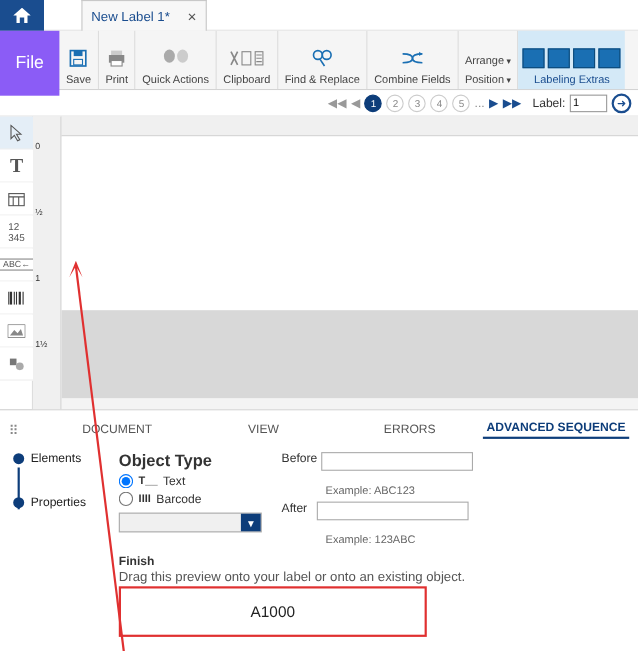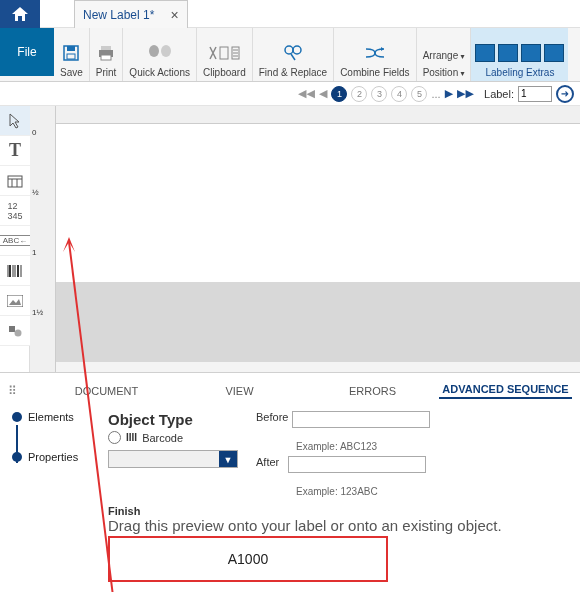--- a/index.html
+++ b/index.html
@@ -7,21 +7,21 @@
 
 
 .titlebar { display: flex; height: 28px; background: #fff; border-bottom: 1px solid #e0e0e0; }
 .home-btn { width: 40px; height: 28px; background: #1a4d8f; display: flex; align-items: center; justify-content: center; margin-right: 34px; }
 .home-btn svg { fill: #fff; }
 .doc-tab { display: flex; align-items: center; height: 28px; padding: 0 8px; background: #f7f7f7; border: 1px solid #c8c8c8; border-bottom: none; font-size: 12px; color: #1a4d8f; }
 .doc-tab .close { margin-left: 16px; font-size: 14px; color: #555; }
 
 
 .ribbon { display: flex; height: 54px; background: #f5f5f5; border-bottom: 1px solid #d0d0d0; }
-.file-btn { width: 54px; height: 48px; background: #0369a1; color: #fff; display: flex; align-items: center; justify-content: center; font-size: 12px; }
+.file-btn { width: 54px; height: 59px; background: #8b5cf6; color: #fff; display: flex; align-items: center; justify-content: center; font-size: 16px; }
 .rgroup { display: flex; flex-direction: column; align-items: center; justify-content: flex-end; padding: 0 6px 3px; border-right: 1px solid #ddd; height: 100%; }
 .rgroup .icon { height: 28px; display: flex; align-items: center; justify-content: center; }
 .rgroup .lbl { font-size: 10px; color: #444; white-space: nowrap; }
 .rgroup.arrange .lbl::after { content: " ▾"; font-size: 8px; }
 .rgroup.extras { background: #d4e9f7; padding: 0 4px 3px; border-right: none; }
 .extras-icons { display: flex; gap: 3px; height: 28px; align-items: center; }
 .extra-chip { width: 20px; height: 18px; background: #1a6fb3; border: 1px solid #0d4a7a; }
 .extras .lbl { color: #1a4d8f; }
 
 
@@ -69,21 +69,21 @@
 .small-ico { font-size: 10px; font-weight: bold; }
 .combo { margin-top: 6px; height: 18px; background: #f0f0f0; border: 1px solid #aaa; display: flex; }
 .combo-btn { width: 18px; background: #0d3d7a; color: #fff; text-align: center; font-size: 9px; line-height: 18px; margin-left: auto; }
 
 .addtext { width: 170px; }
 .field-row { display: flex; align-items: flex-start; gap: 4px; margin-bottom: 13px; font-size: 11px; }
 .field-row input { flex: 1; height: 17px; border: 1px solid #aaa; font-size: 10px; padding: 0 2px; }
 .example { font-size: 10px; color: #666; margin-left: 40px; margin-bottom: 4px; }
 
 .finish-section { margin-top: 4px; padding-left: 0; }
-.finish-hint { font-size: 15px; color: #555; margin-bottom: 2px; }
+.finish-hint { font-size: 12px; color: #555; margin-bottom: 2px; }
 .preview-box { border: 2px solid #e03030; height: 46px; display: flex; align-items: center; justify-content: center; font-size: 14px; color: #222; width: 280px; }
 </style>
 </head>
 <body>
 
 <div class="titlebar">
   <div class="home-btn">
     <svg width="16" height="14" viewBox="0 0 16 14">
         <path d="M8 0 L16 7 L13 7 L13 14 L10 14 L10 9 L6 9 L6 14 L3 14 L3 7 L0 7 Z"></path>
       </svg>
@@ -275,20 +275,25 @@
         <div class="rail-dot"></div>
         <span>Properties</span>
       </div>
     </div>
 
     <div style="flex:1;">
       <div class="form-col">
         <div class="objtype">
           <div class="hdr">Object Type</div>
           <div class="radio-row">
+            <input type="radio" checked="" style="">
+            <span class="small-ico">T__</span>
+            <span>Text</span>
+          </div>
+          <div class="radio-row">
             <input type="radio" style="">
             <span class="small-ico">IIII</span>
             <span>Barcode</span>
           </div>
           <div class="combo">
             <div class="combo-btn">▼</div>
           </div>
         </div>
 
         <div class="addtext">

